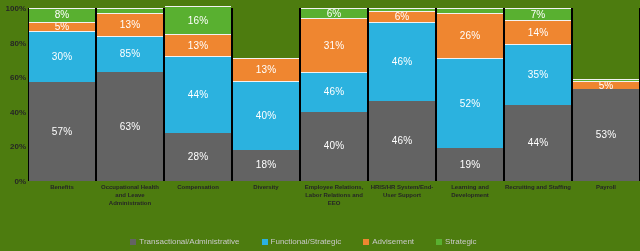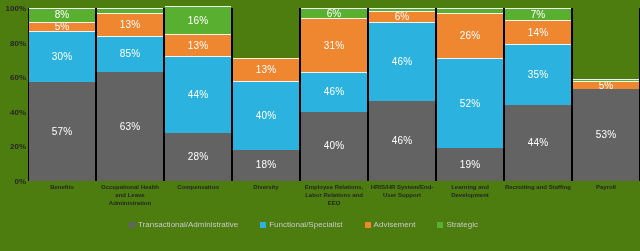--- a/index.html
+++ b/index.html
@@ -82,25 +82,25 @@
     color: #262626;
     font-size: 6px;
     font-weight: bold;
     line-height: 1.35;
     padding: 0 1px;
   }
 
   
   #legend {
     position: absolute;
-    left: 0px; top: 220px;
+    left: 0px; top: 228px;
     width: 607px; height: 18px;
     display: flex;
     flex-direction: row;
-    align-items: flex-start;
+    align-items: flex-end;
     justify-content: center;
     gap: 22px;
   }
   .legend-item {
     display: flex;
     align-items: center;
     gap: 3px;
   }
   .legend-swatch {
     width: 6px; height: 6px;
@@ -261,21 +261,21 @@
       <div class="x-label">Payroll</div>
     </div>
 
   <div id="legend">
       <div class="legend-item">
         <span class="legend-swatch" style="background: rgb(99, 99, 99);"></span>
         <span class="legend-text">Transactional/Administrative</span>
       </div>
       <div class="legend-item">
         <span class="legend-swatch" style="background: rgb(43, 178, 223);"></span>
-        <span class="legend-text">Functional/Specialist</span>
+        <span class="legend-text">Functional/Strategic</span>
       </div>
       <div class="legend-item">
         <span class="legend-swatch" style="background: rgb(239, 134, 48);"></span>
         <span class="legend-text">Advisement</span>
       </div>
       <div class="legend-item">
         <span class="legend-swatch" style="background: rgb(89, 176, 48);"></span>
         <span class="legend-text">Strategic</span>
       </div>
     </div>

